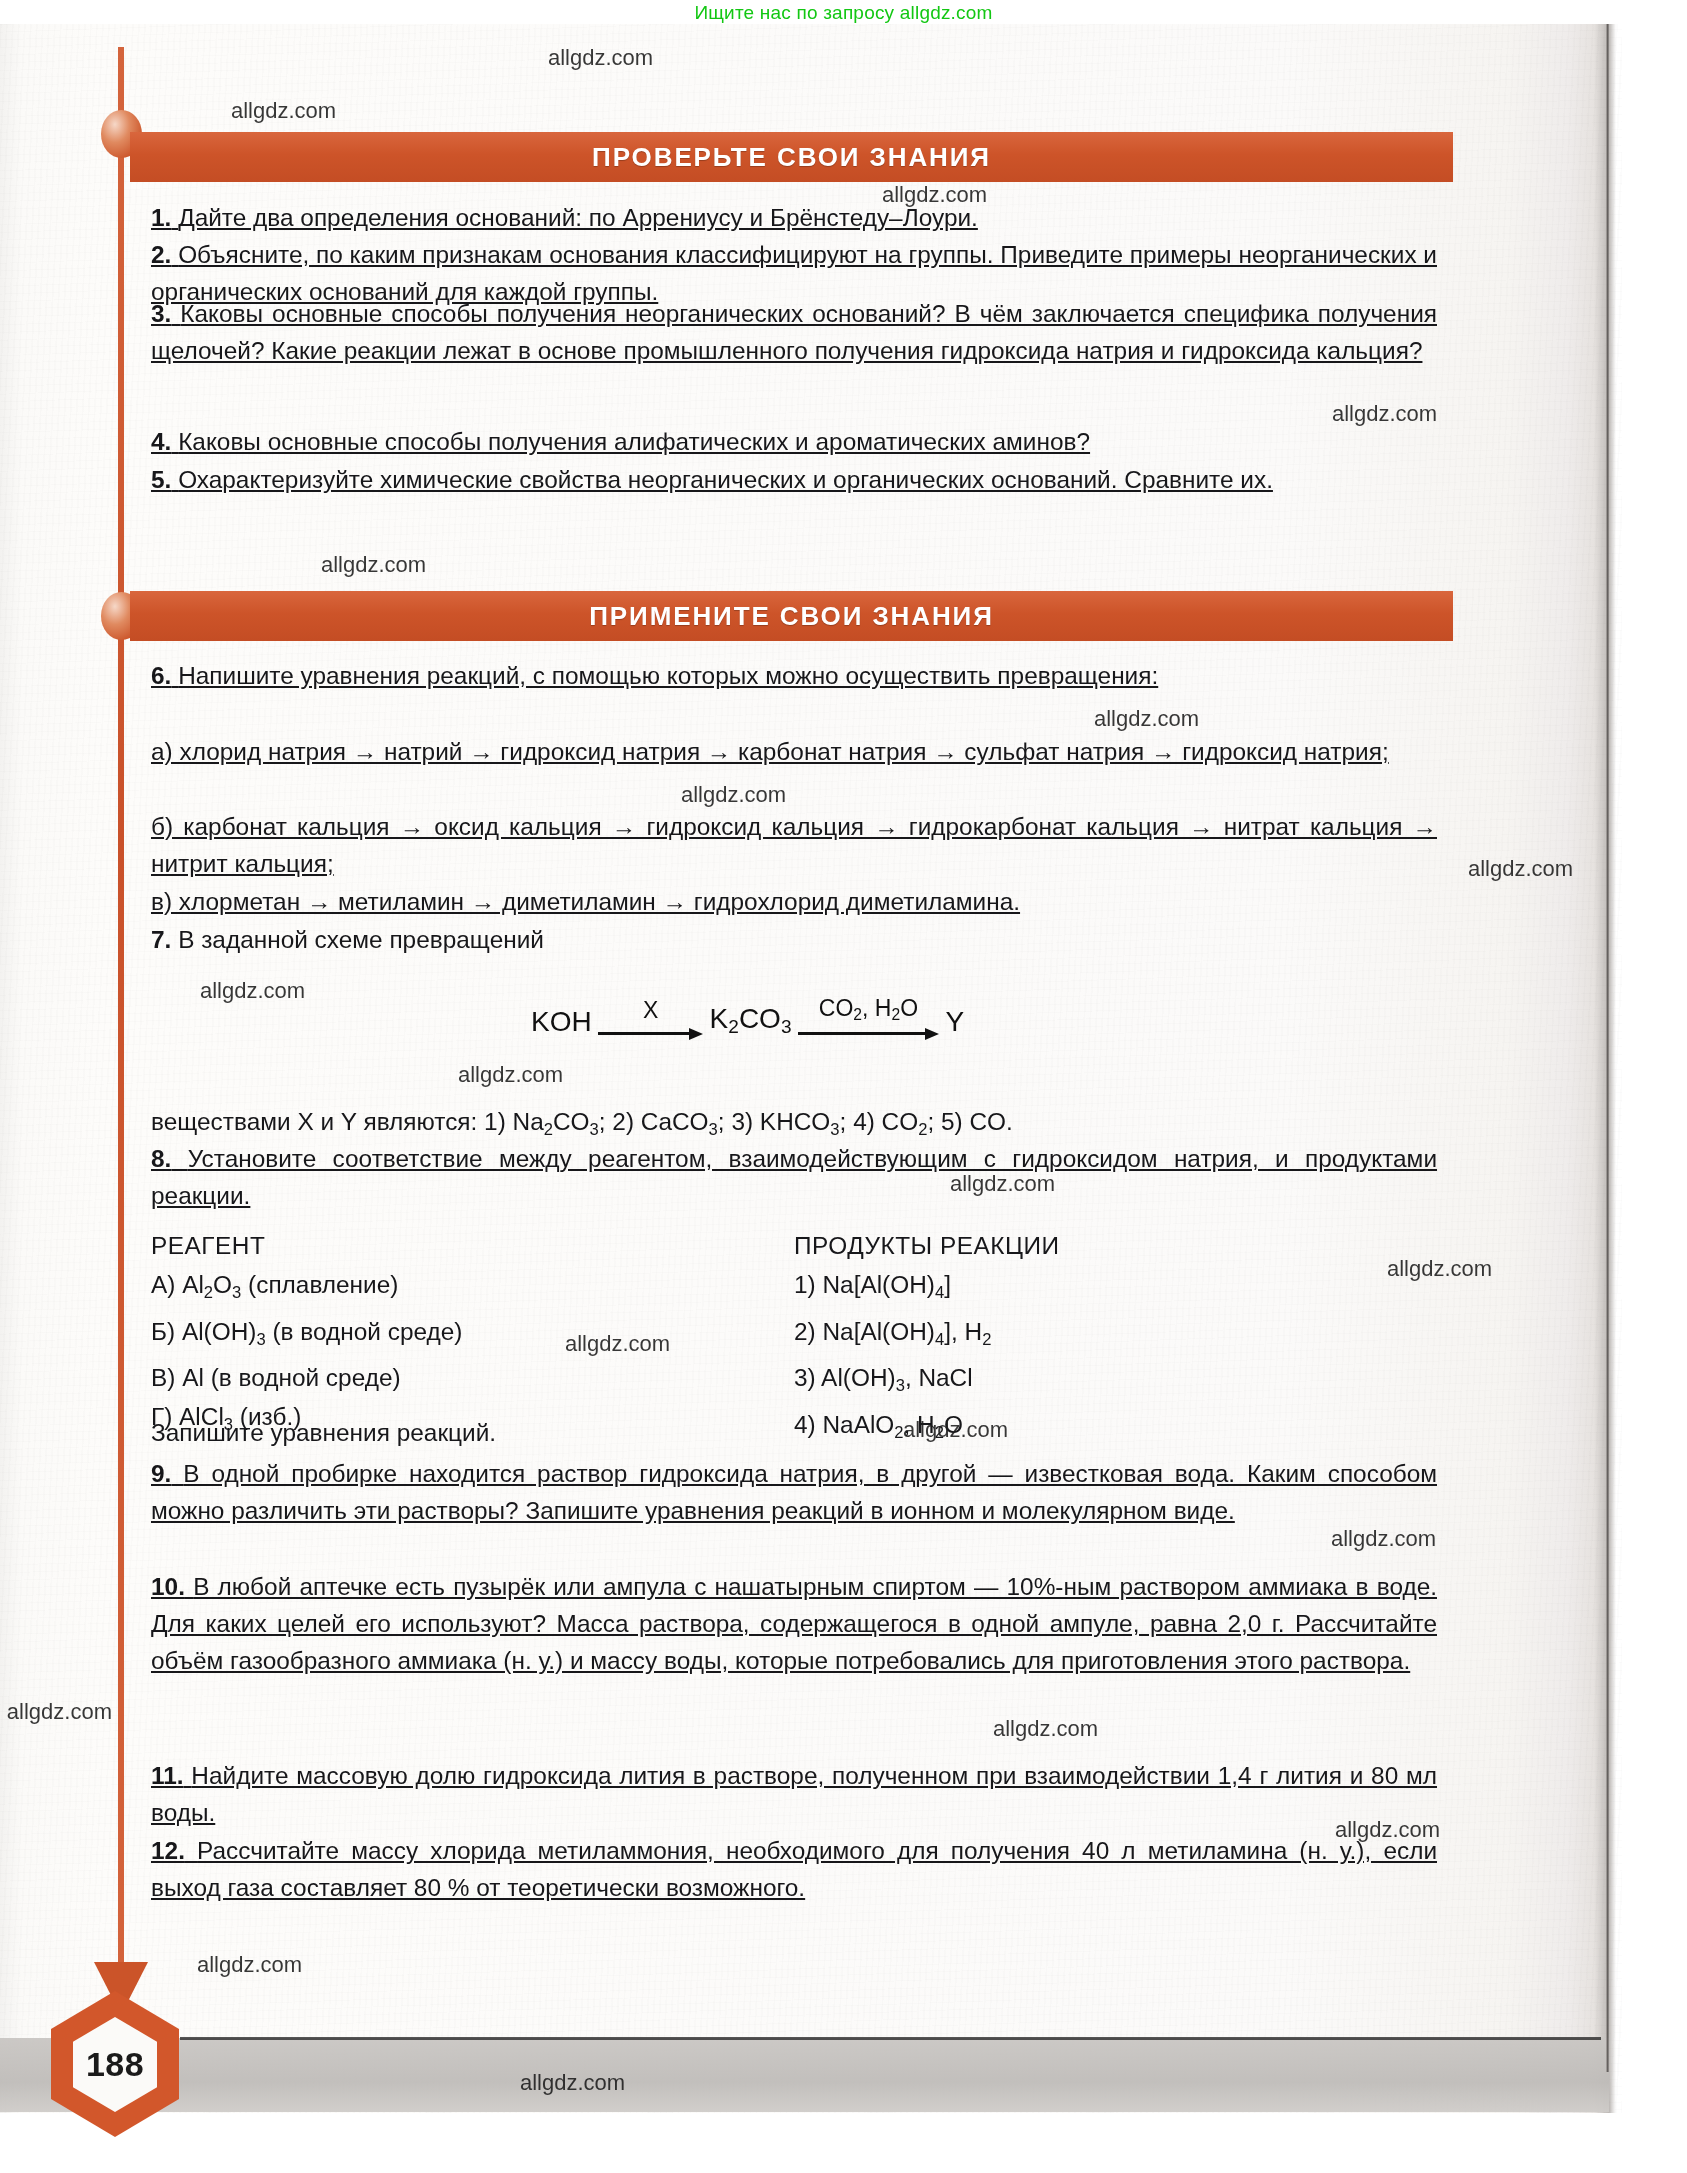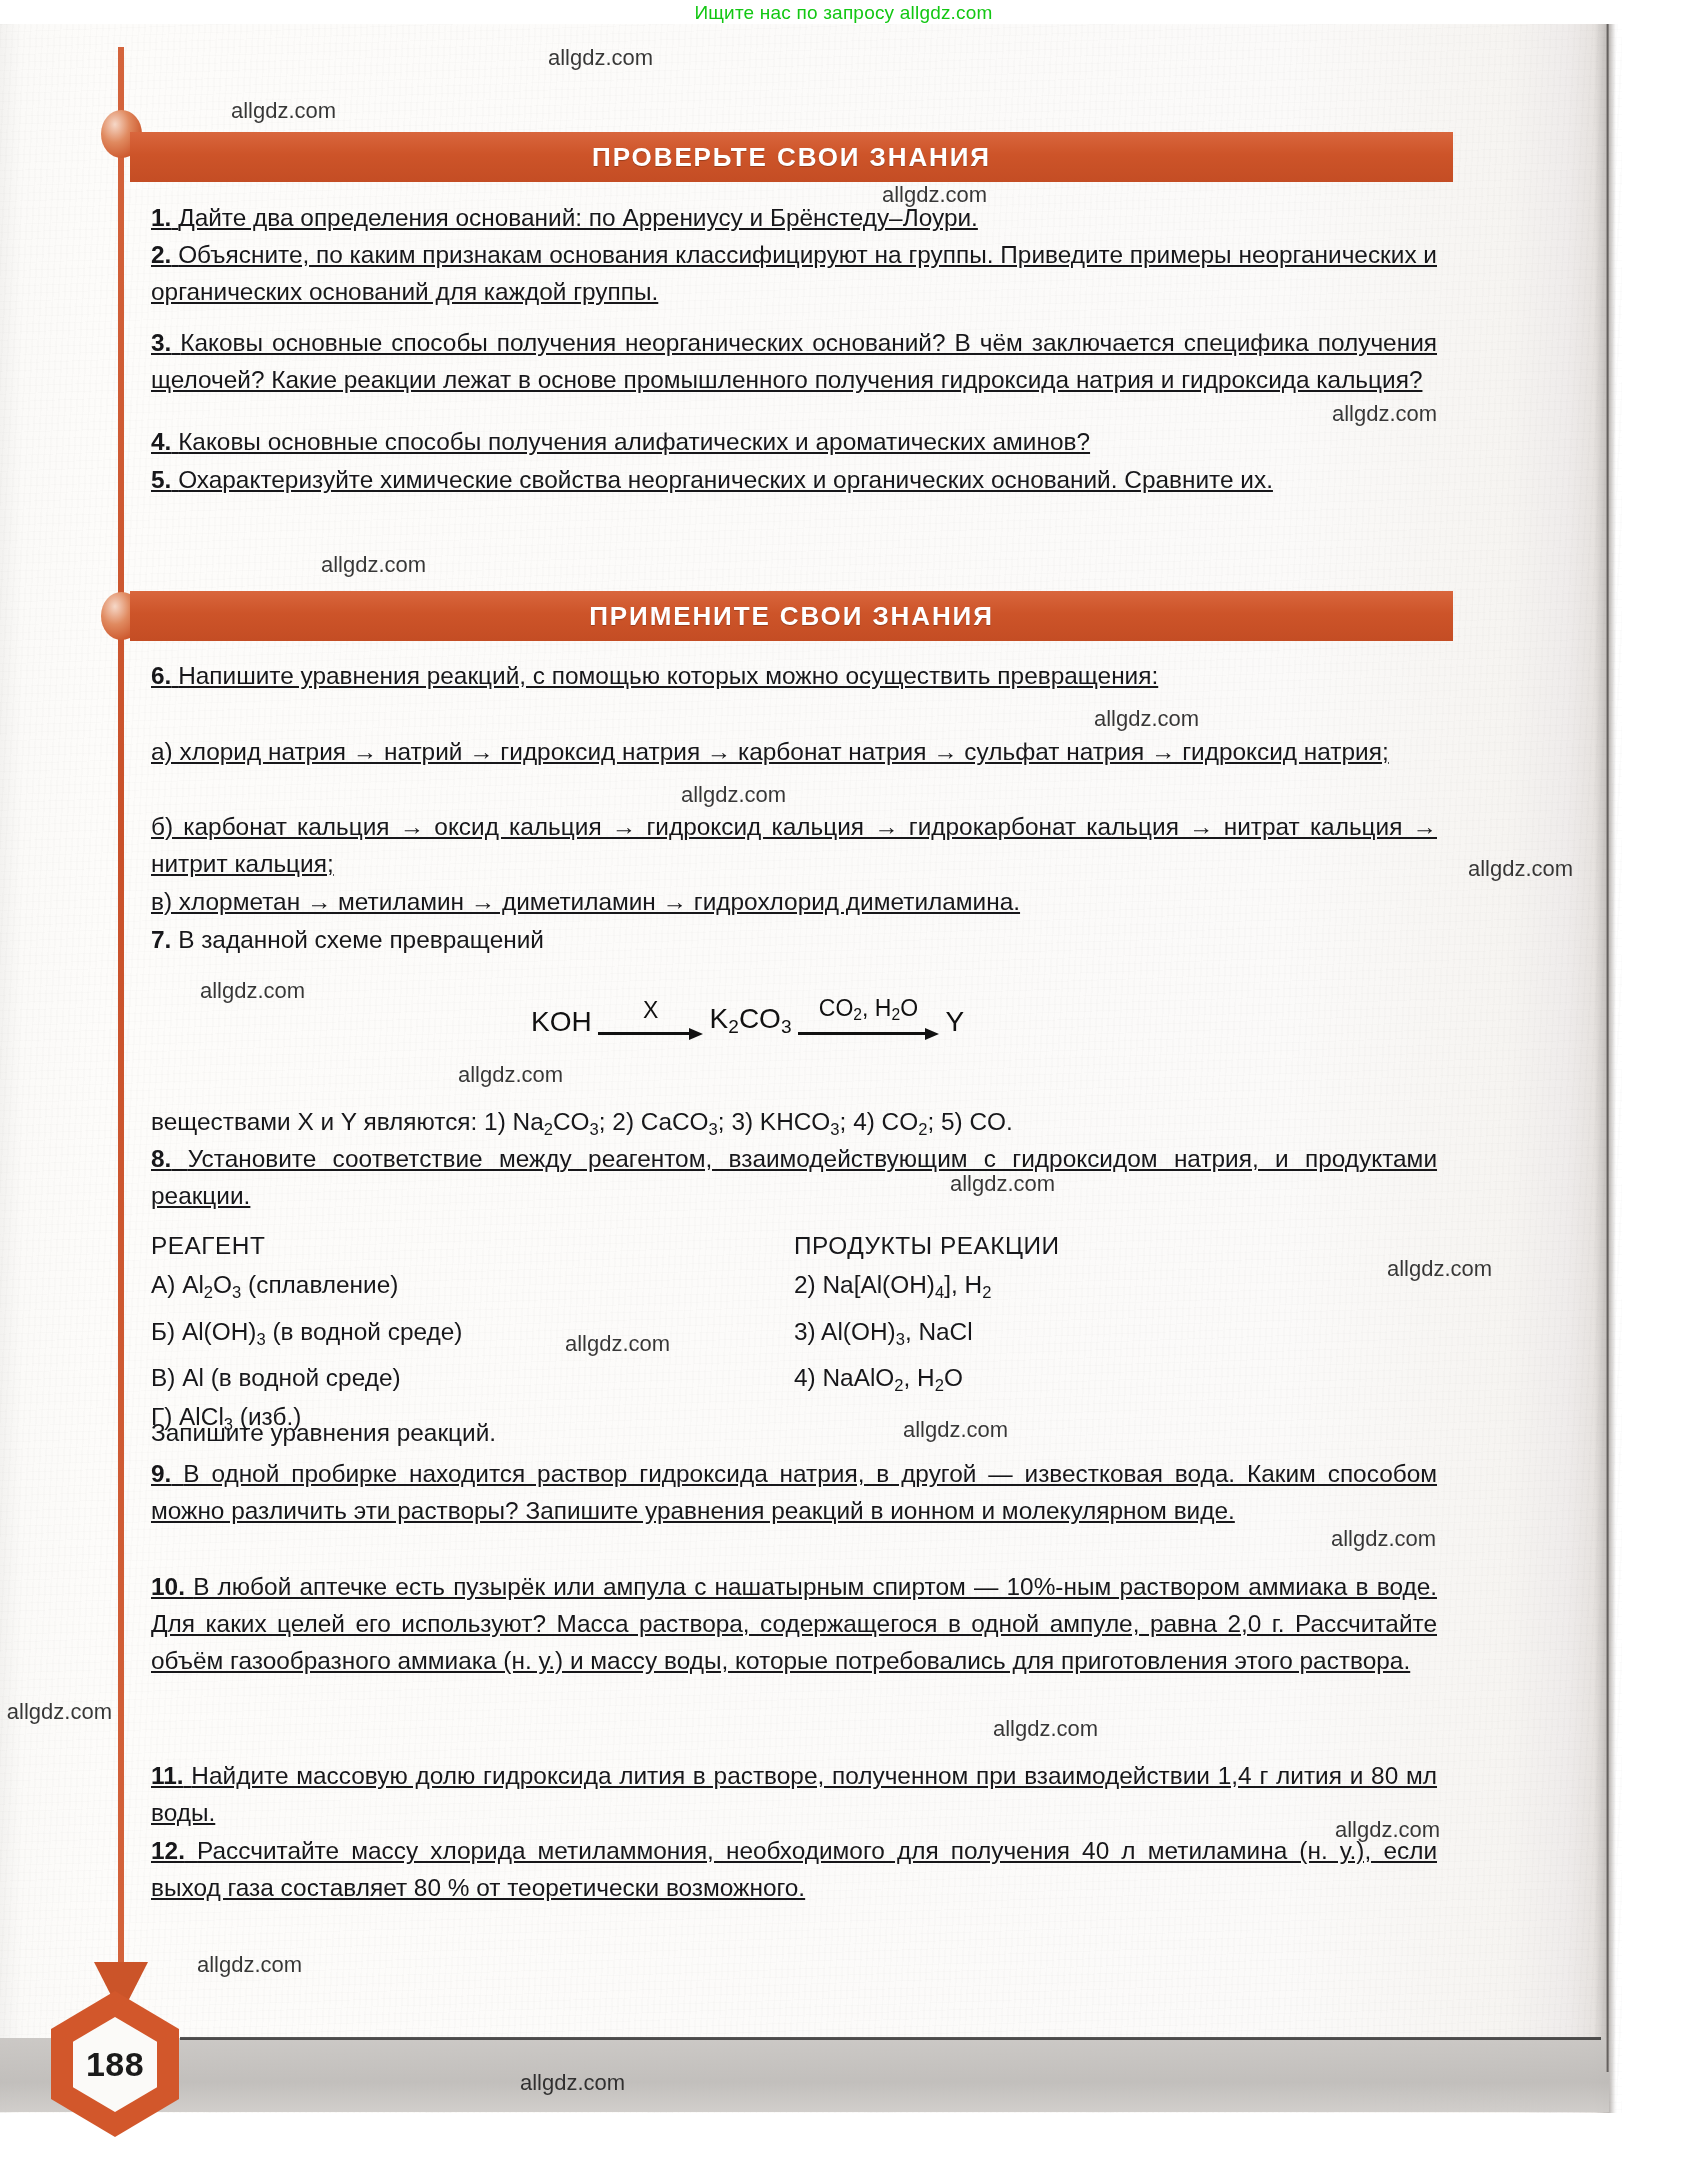--- a/index.html
+++ b/index.html
@@ -272,21 +272,21 @@
   <div class="txt col-left justified" style="top:199px">
     <b class="qn">1.</b>
     <span>Дайте два определения оснований: по Аррениусу и Брёнстеду–Лоури.</span>
   </div>
 
   <div class="txt col-left justified" style="top:236px">
     <b class="qn">2.</b>
     <span>Объясните, по каким признакам основания классифицируют на группы. Приведите примеры неорганических и органических оснований для каждой группы.</span>
   </div>
 
-  <div class="txt col-left justified" style="top:324px">
+  <div class="txt col-left justified" style="top:295px">
     <b class="qn">3.</b>
     <span>Каковы основные способы получения неорганических оснований? В чём заключается специфика получения щелочей? Какие реакции лежат в основе промышленного получения гидроксида натрия и гидроксида кальция?</span>
   </div>
 
   <div class="txt col-left justified" style="top:423px">
     <b class="qn">4.</b>
     <span>Каковы основные способы получения алифатических и ароматических аминов?</span>
   </div>
 
   <div class="txt col-left justified" style="top:461px">
@@ -344,20 +344,21 @@
   <div class="match">
     <div class="col">
       <div class="row col-head">РЕАГЕНТ</div>
       <div class="row">А) Al<sub>2</sub>O<sub>3</sub> (сплавление)</div>
       <div class="row">Б) Al(OH)<sub>3</sub> (в водной среде)</div>
       <div class="row">В) Al (в водной среде)</div>
       <div class="row">Г) AlCl<sub>3</sub> (изб.)</div>
     </div>
     <div class="col">
       <div class="row col-head">ПРОДУКТЫ РЕАКЦИИ</div>
+      <div class="row">1) Na[Al(OH)<sub>4</sub>]</div>
       <div class="row">2) Na[Al(OH)<sub>4</sub>], H<sub>2</sub></div>
       <div class="row">3) Al(OH)<sub>3</sub>, NaCl</div>
       <div class="row">4) NaAlO<sub>2</sub>, H<sub>2</sub>O</div>
     </div>
   </div>
 
   <div class="txt col-left" style="top:1414px">Запишите уравнения реакций.</div>
 
   <div class="txt col-left justified" style="top:1455px">
     <b class="qn">9.</b>

